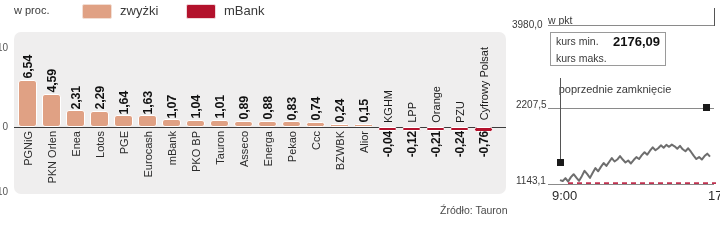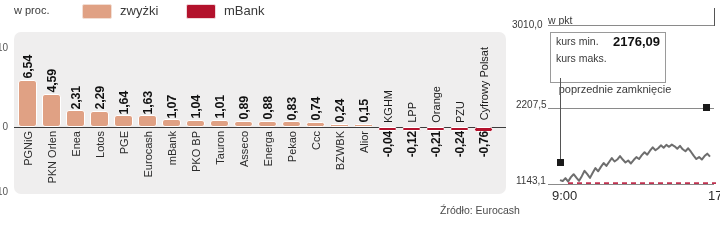--- a/index.html
+++ b/index.html
@@ -67,21 +67,21 @@
   .lc-head-tick{position:absolute;right:5px;top:8px;width:1px;height:18px;background:#555;}
   .lc-topline{position:absolute;left:28px;top:25px;width:166px;height:1px;background:#8a8a8a;}
   .lc-ylbl{position:absolute;font-size:10px;color:#3a3a3a;}
   .lc-ylbl.top{left:-8px;top:19px;}
   .lc-ylbl.mid{left:-4px;top:99px;}
   .lc-ylbl.bot{left:-4px;top:175px;}
   .lc-midline{position:absolute;left:28px;top:108px;width:166px;height:1px;background:#8a8a8a;}
   .lc-botline{position:absolute;left:28px;top:184px;width:166px;height:1px;background:#8a8a8a;}
 
   .lc-box{
-    position:absolute;left:30px;top:32px;width:116px;height:51px;
+    position:absolute;left:30px;top:32px;width:116px;height:34px;
     border:1px solid #9a9a9a;background:#fff;box-sizing:border-box;
   }
   .lc-box-row{position:absolute;left:0;right:0;height:17px;}
   .lc-box-row.r1{top:0;}
   .lc-box-row.r2{top:17px;text-align:center;}
   .lc-box-key{position:absolute;left:5px;top:2px;font-size:10.5px;color:#3a3a3a;}
   .lc-box-val{position:absolute;right:5px;top:1px;font-size:13px;font-weight:bold;color:#111;}
 
   .lc-prev-val{
     position:absolute;left:30px;top:68px;width:130px;text-align:center;
@@ -219,27 +219,27 @@
           <div class="bar dn" style="height: 5.472px; top: 95px;"></div>
           <span class="bar-val neg" style="top: 99px;">-0,76</span>
           <span class="bar-name dark" style="bottom: 73.472px;">Cyfrowy Polsat</span>
         </div>
       </div>
     <div class="bc-axis-lbl" id="ytick-top" style="left:-4px;top:18px;">10</div>
     <div class="bc-axis-lbl" id="ytick-zero" style="left:-4px;top:97px;">0</div>
     <div class="bc-axis-lbl" id="ytick-bot" style="left:-10px;top:162px;width:18px;">-10</div>
   </div>
 
-  <div id="source">Źródło: Eurocash</div>
+  <div id="source">Źródło: Tauron</div>
 
   <div id="linechart">
     <span class="lc-unit">w pkt</span>
     <span class="lc-head-tick"></span>
 
-    <span class="lc-ylbl top">3010,0</span>
+    <span class="lc-ylbl top">3980,0</span>
     <span class="lc-ylbl mid">2207,5</span>
     <span class="lc-ylbl bot">1143,1</span>
 
     <span class="lc-topline"></span>
     <span class="lc-midline"></span>
     <span class="lc-botline"></span>
 
     <div class="lc-box">
       <div class="lc-box-row r1">
         <span class="lc-box-key">kurs min.</span>

